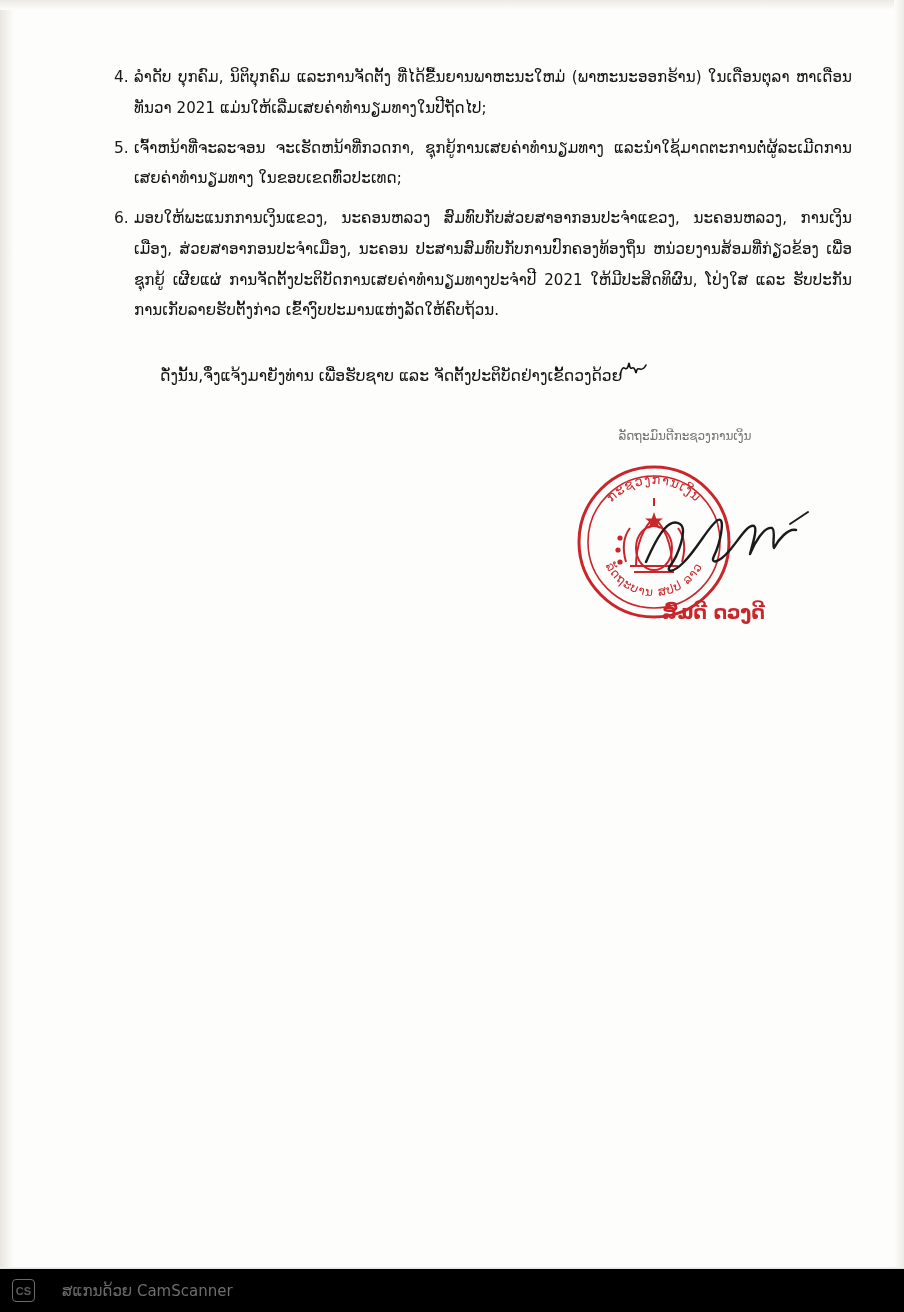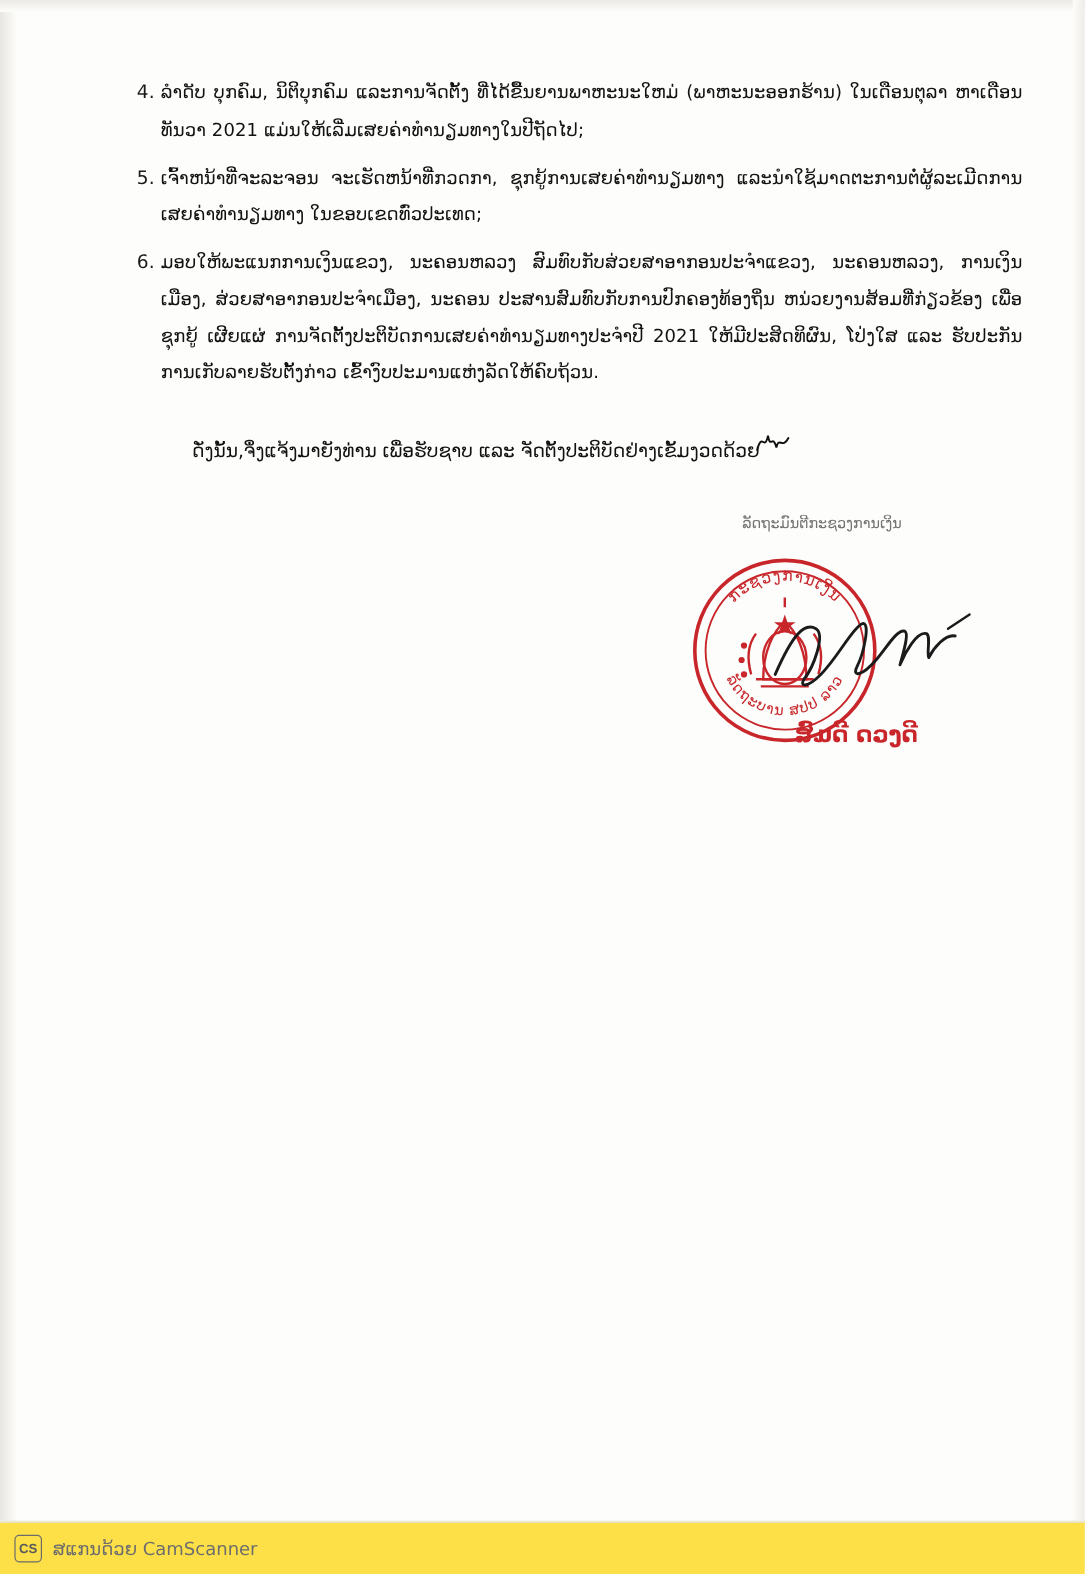--- a/index.html
+++ b/index.html
@@ -134,21 +134,21 @@
     text-align: right;
   }
 
   
   .footer {
     position: absolute;
     left: 0;
     bottom: 0;
     width: 904px;
     height: 44px;
-    background: #fde047;
+    background: #000000;
     border-top: 1px solid #e3e3e3;
     display: flex;
     align-items: center;
     padding-left: 12px;
     box-sizing: border-box;
   }
   .cs-logo {
     width: 21px;
     height: 21px;
     border: 1.6px solid #6b6b6b;
@@ -156,21 +156,21 @@
     color: #5a5a5a;
     font-size: 11px;
     font-weight: bold;
     display: flex;
     align-items: center;
     justify-content: center;
     font-family: "Liberation Sans", sans-serif;
     flex: 0 0 auto;
   }
   .cs-text {
-    margin-left: 9px;
+    margin-left: 27px;
     font-size: 15px;
     color: #6d6d6d;
     font-family: "DejaVu Sans", sans-serif;
   }
   .footer-gap {
     position: absolute;
     left: 0;
     bottom: 44px;
     width: 904px;
     height: 1px;
@@ -196,21 +196,21 @@
       <div class="num-marker">5.</div>
       <div class="num-text">ເຈົ້າຫນ້າທີ່ຈະລະຈອນ ຈະເຮັດຫນ້າທີ່ກວດກາ, ຊຸກຍູ້ການເສຍຄ່າທຳນຽມທາງ ແລະນຳໃຊ້ມາດຕະການຕໍ່ຜູ້ລະເມີດການເສຍຄ່າທຳນຽມທາງ ໃນຂອບເຂດທົ່ວປະເທດ;</div>
     </div>
 
     <div class="num-item">
       <div class="num-marker">6.</div>
       <div class="num-text">ມອບໃຫ້ພະແນກການເງິນແຂວງ, ນະຄອນຫລວງ ສົມທົບກັບສ່ວຍສາອາກອນປະຈຳແຂວງ, ນະຄອນຫລວງ, ການເງິນເມືອງ, ສ່ວຍສາອາກອນປະຈຳເມືອງ, ນະຄອນ ປະສານສົມທົບກັບການປົກຄອງທ້ອງຖິ່ນ ຫນ່ວຍງານສ້ອມທີ່ກ່ຽວຂ້ອງ ເພື່ອຊຸກຍູ້ ເຜີຍແຜ່ ການຈັດຕັ້ງປະຕິບັດການເສຍຄ່າທຳນຽມທາງປະຈຳປີ 2021 ໃຫ້ມີປະສິດທິຜົນ, ໂປ່ງໃສ ແລະ ຮັບປະກັນການເກັບລາຍຮັບຕັ້ງກ່າວ ເຂົ້າງົບປະມານແຫ່ງລັດໃຫ້ຄົບຖ້ວນ.</div>
     </div>
 
     <div class="closing">
-      <span>ດັ່ງນັ້ນ,ຈຶ່ງແຈ້ງມາຍັງທ່ານ ເພື່ອຮັບຊາບ ແລະ ຈັດຕັ້ງປະຕິບັດຢ່າງເຂັ້ມງວດດ້ວຍ</span>
+      <span>ດັ່ງນັ້ນ,ຈຶ່ງແຈ້ງມາຍັງທ່ານ ເພື່ອຮັບຊາບ ແລະ ຈັດຕັ້ງປະຕິບັດຢ່າງເຂັ້ດວງດ້ວຍ</span>
       <svg class="closing-scribble" viewBox="0 0 30 26">
         <path d="M2,20 C6,4 8,22 11,8 C13,20 15,6 18,18 C20,8 23,20 28,10" stroke="#111" stroke-width="1.6" fill="none" stroke-linecap="round"></path>
       </svg>
     </div>
   </div>
 
   <div class="signature-block">
     <div class="sig-title">ລັດຖະມົນຕີກະຊວງການເງິນ</div>
 
     <div class="stamp-wrap">

